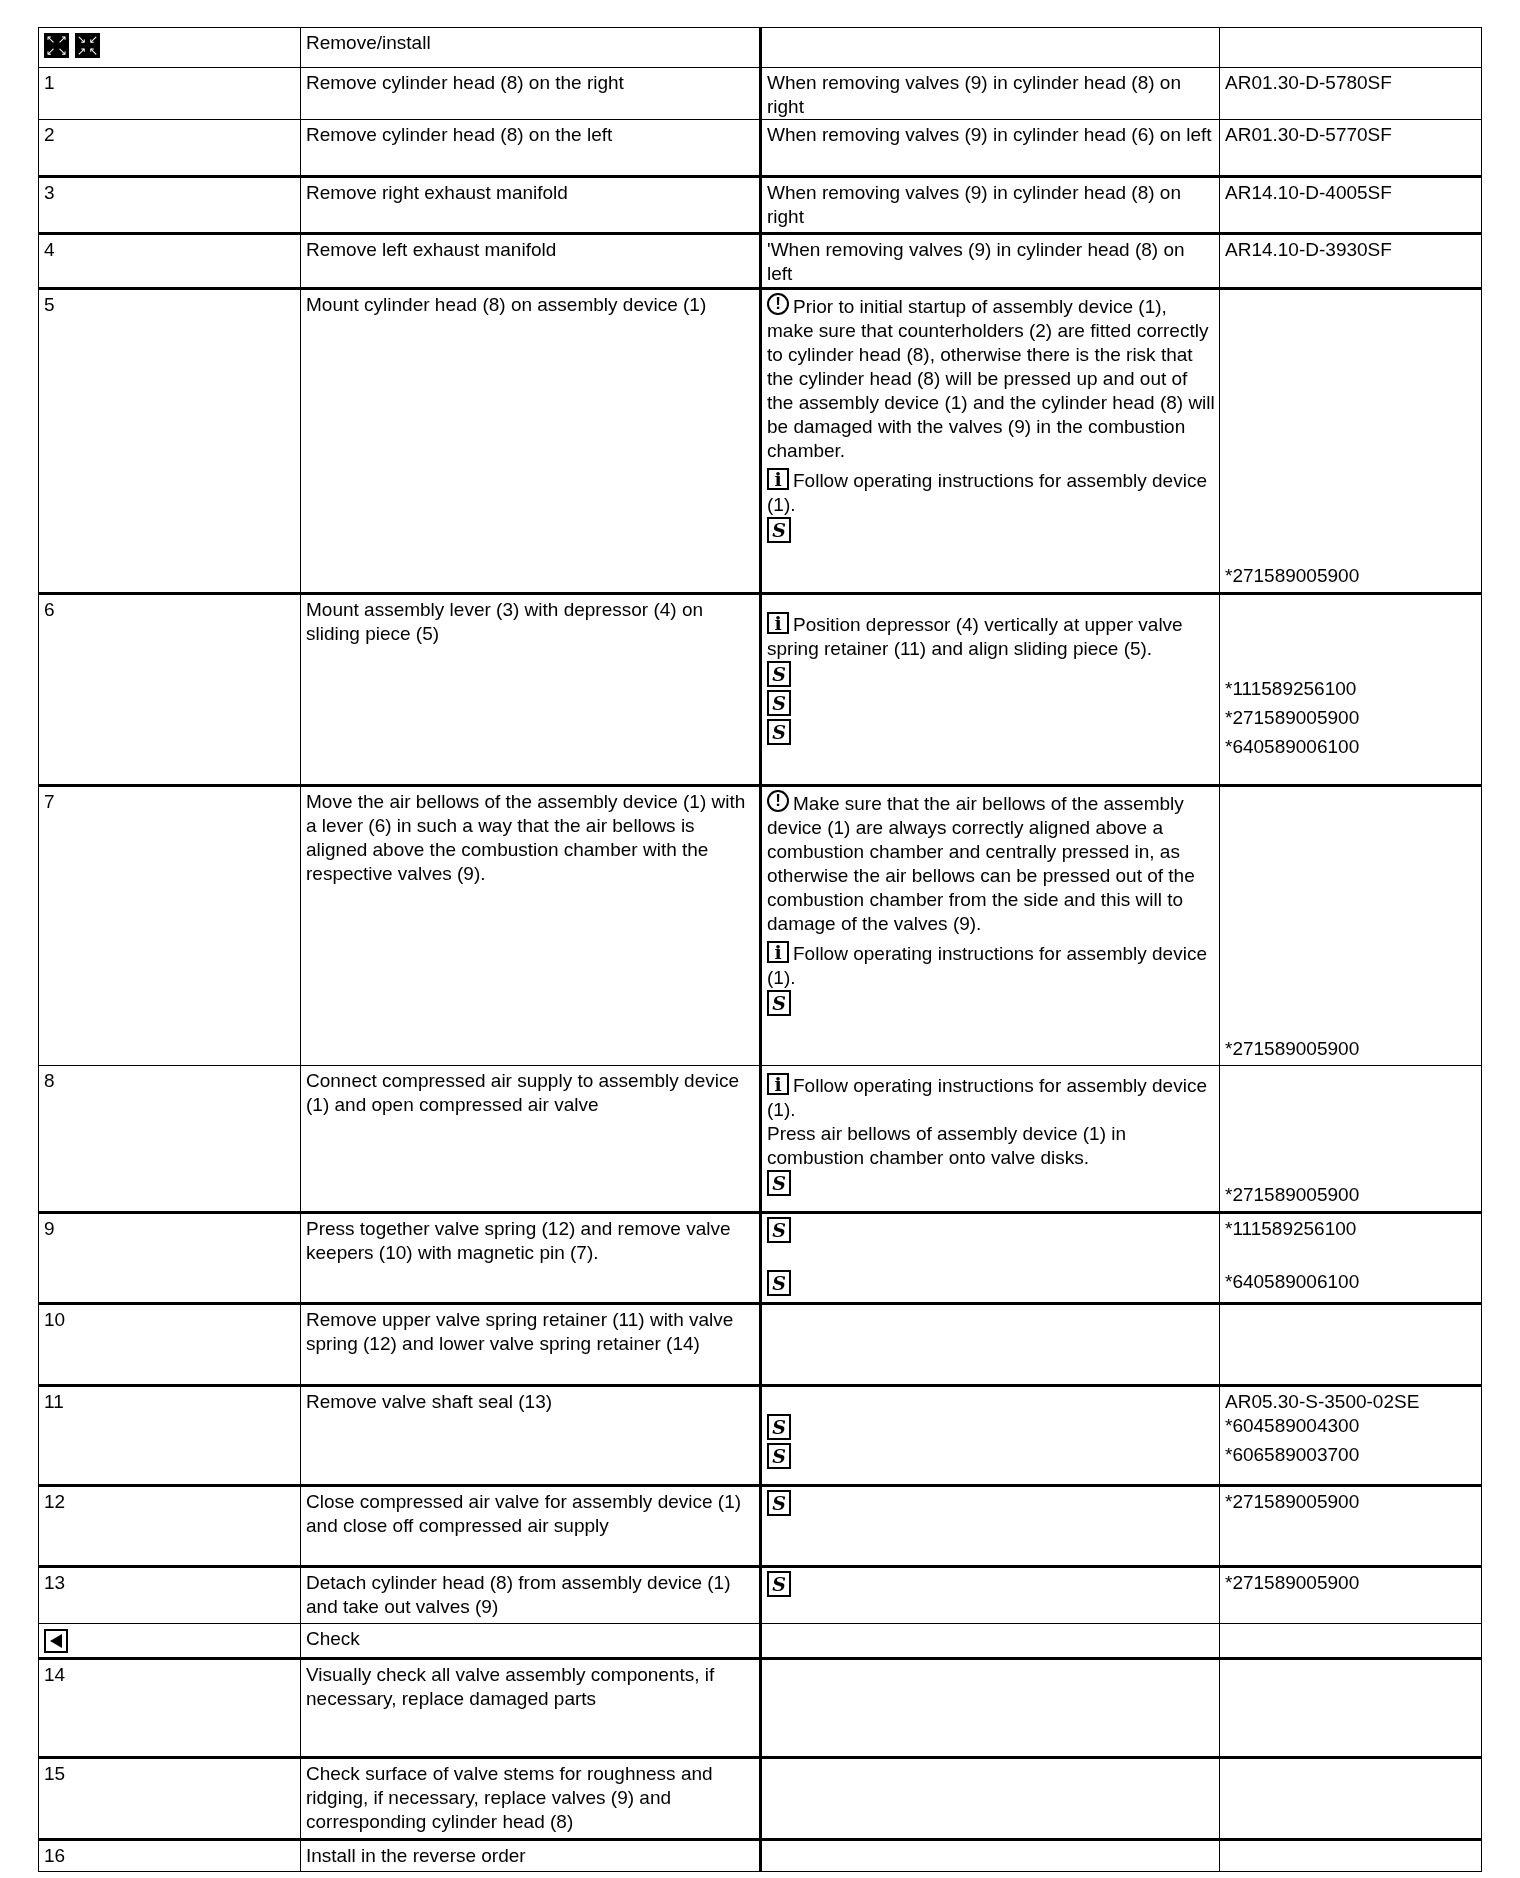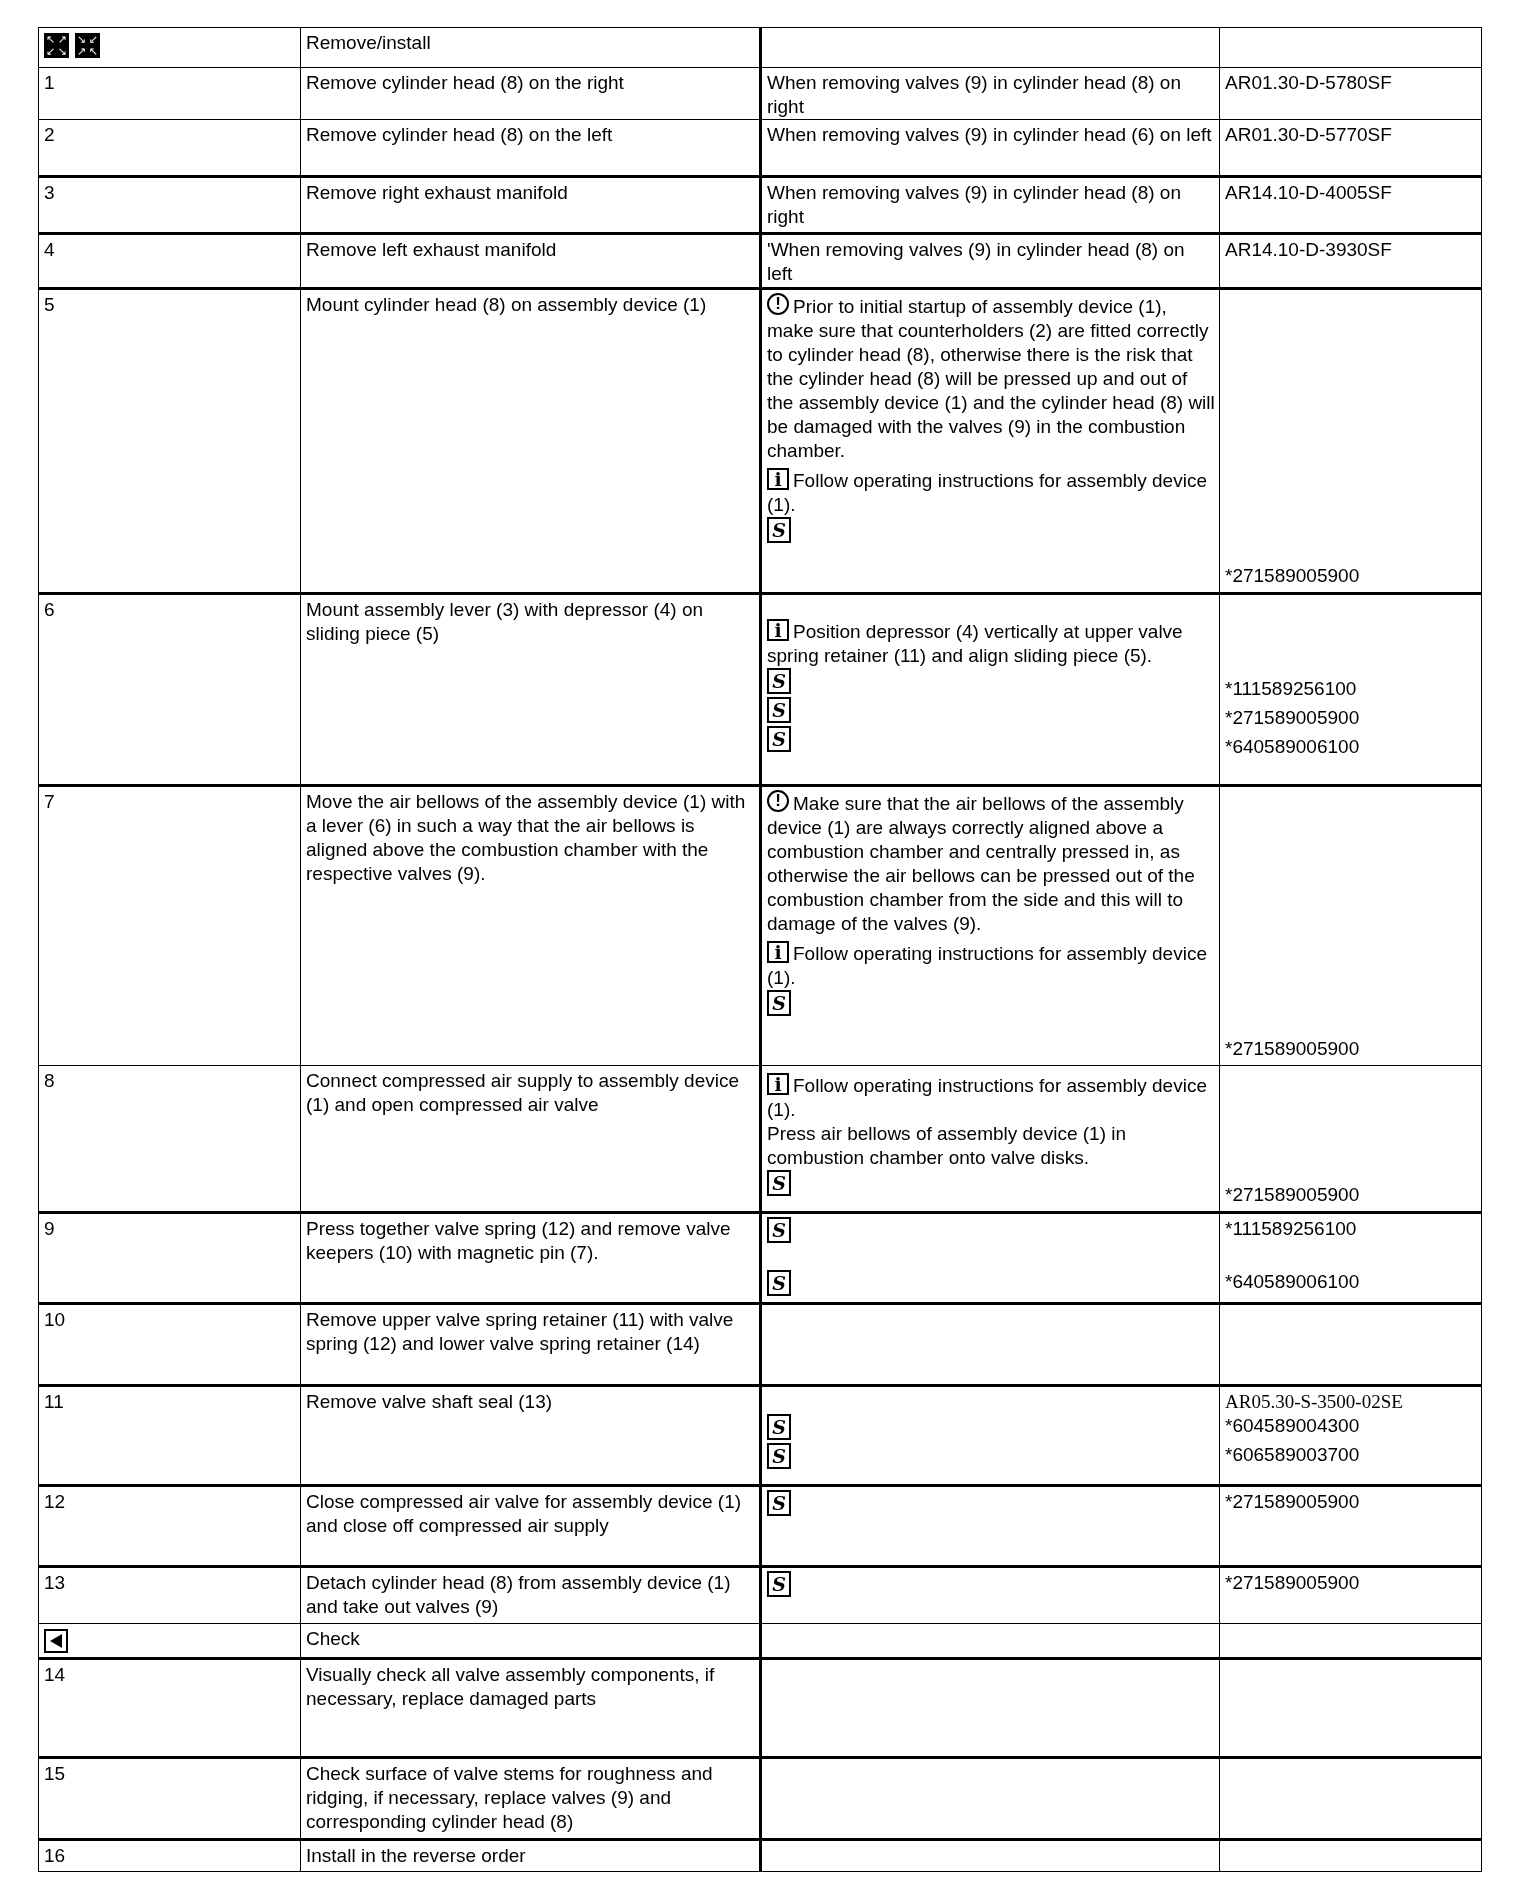--- a/index.html
+++ b/index.html
@@ -26,21 +26,21 @@
   .warn::after { content: "!"; position: absolute; left: 0; right: 0; top: -3px; text-align: center;
                  font-weight: bold; font-size: 17px; }
   .hdr-icon { display: inline-block; width: 25px; height: 25px; background: #000; margin-right: 6px;
               position: relative; vertical-align: top; margin-top: 2px; }
   .hdr-icon span { position: absolute; color: #fff; font-size: 11px; line-height: 11px; }
   .check-icon { display: inline-block; width: 24px; height: 24px; border: 2px solid #000; box-sizing: border-box;
                 position: relative; vertical-align: top; margin-top: 2px; }
   .check-icon::after { content: ""; position: absolute; left: 4px; top: 3px; width: 0; height: 0;
                        border-top: 7px solid transparent; border-bottom: 7px solid transparent;
                        border-right: 12px solid #000; }
-  .ref-line { height: 24px; font-family: Liberation Serif, serif; }
+  .ref-line { height: 24px; }
   .tool-row { height: 29px; }
 </style>
 </head>
 <body>
 
 <table class="doc">
   <colgroup>
       <col class="col1">
       <col class="col2">
       <col class="col3">
@@ -101,21 +101,21 @@
     </td>
     <td style="position:relative">
       <div style="position:absolute;left:5px;bottom:4px">*271589005900</div>
     </td>
   </tr>
 
   <tr class="thick" style="height:192px">
     <td>6</td>
     <td class="c2">Mount assembly lever (3) with depressor (4) on sliding piece (5)</td>
     <td>
-      <div style="margin-top:21px"><span class="ibox info"></span><span>Position depressor (4) vertically at upper valve spring retainer (11) and align sliding piece (5).</span></div>
+      <div style="margin-top:14px"><span class="ibox info"></span><span>Position depressor (4) vertically at upper valve spring retainer (11) and align sliding piece (5).</span></div>
       <div class="tool-row"><span class="ibox tool"></span></div>
       <div class="tool-row"><span class="ibox tool"></span></div>
       <div class="tool-row"><span class="ibox tool"></span></div>
     </td>
     <td>
       <div style="height:79px"></div>
       <div class="tool-row">*111589256100</div>
       <div class="tool-row">*271589005900</div>
       <div class="tool-row">*640589006100</div>
     </td>

